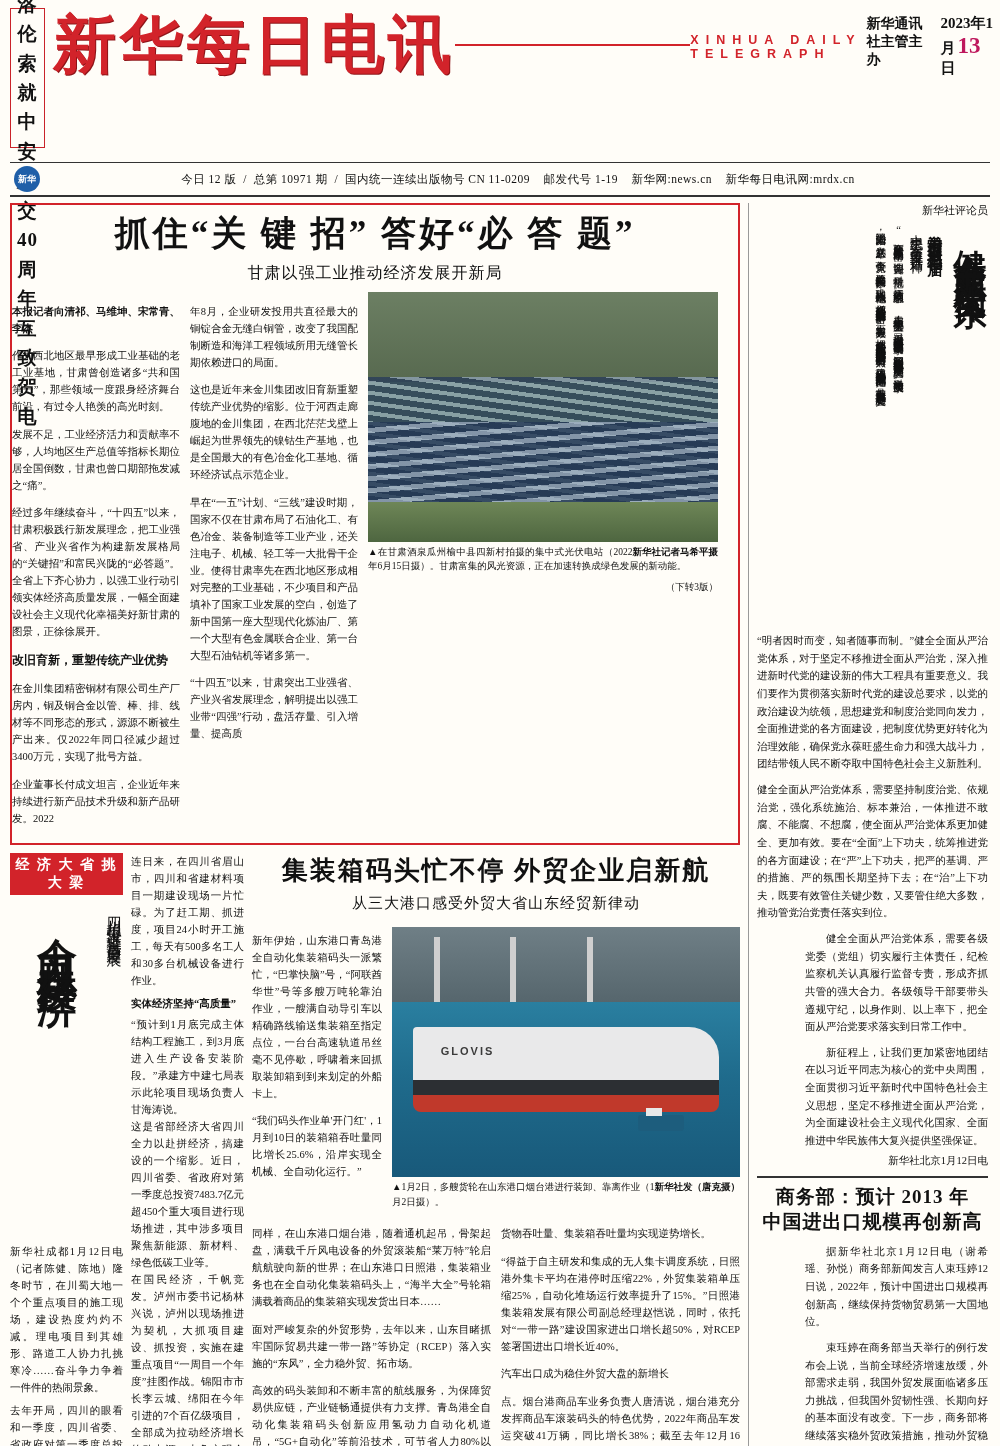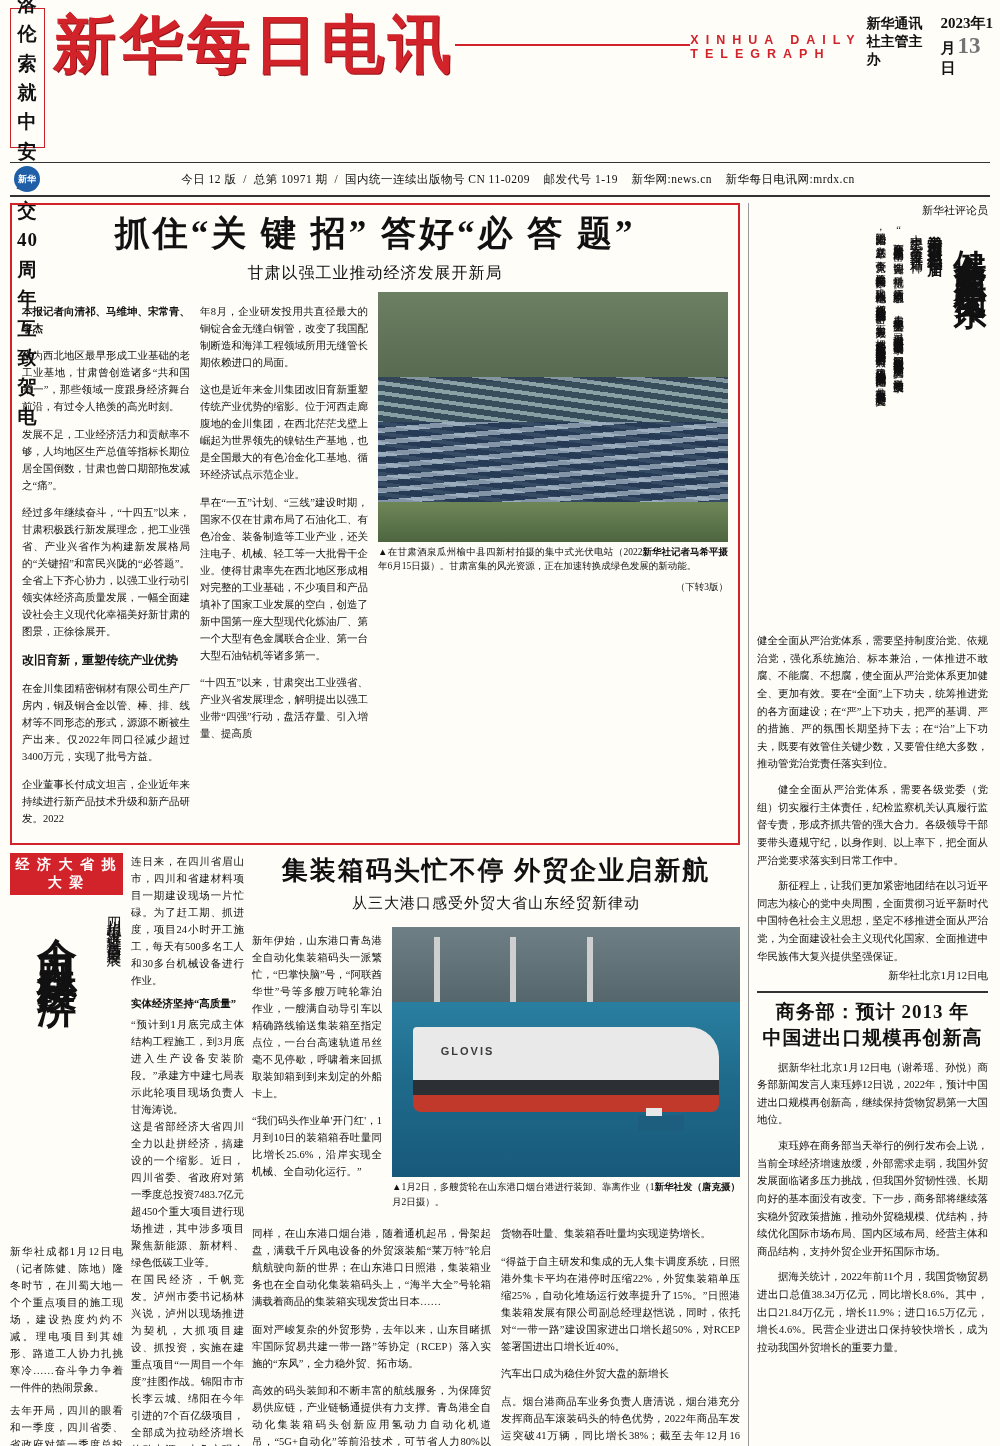--- a/index.html
+++ b/index.html
@@ -21,21 +21,21 @@
   .logo-cn{
     font-size:63px;font-weight:bold;color:#d2232a;letter-spacing:4px;line-height:1.05;
     font-family:"Liberation Serif",serif;white-space:nowrap;
     text-shadow:1px 1px 0 #8d1418;
   }
   .logo-en{font-size:12.5px;letter-spacing:7px;color:#d2232a;margin-top:4px;font-family:"Liberation Sans",sans-serif;font-weight:bold;}
   .logo-rule{width:430px;height:2px;background:#d2232a;margin:4px 0 4px;}
   .mast-sub{display:flex;align-items:baseline;gap:10px;font-size:13px;margin-top:2px;}
   .mast-sub .org{font-weight:bold;font-size:14px;}
   .mast-date{font-size:15px;font-weight:bold;}
-  .mast-date .big{font-size:23px;color:#737373;font-weight:bold;padding:0 2px;}
+  .mast-date .big{font-size:23px;color:#be185d;font-weight:bold;padding:0 2px;}
   .mast-right{width:219px;height:140px;display:flex;flex-direction:column;}
   .photo-box{width:195px;height:104px;position:relative;overflow:hidden;background:#b33;}
   .photo-caption{font-size:8.5px;line-height:1.35;color:#222;margin-top:2px;}
   .photo-credit{font-size:8.5px;text-align:right;color:#222;}
 
   
   .p1{
     background:
       radial-gradient(circle at 18% 30%, #f4d9c0 0 9%, transparent 10%),
       radial-gradient(circle at 52% 22%, #e8c6a8 0 7%, transparent 8%),
@@ -51,21 +51,21 @@
   .infobar{display:flex;align-items:center;gap:10px;border-top:1px solid #333;border-bottom:2px solid #333;margin-top:4px;padding:3px 4px;font-size:11.5px;}
   .infobar .seal{width:26px;height:26px;border-radius:50%;background:#1f5fa8;color:#fff;font-size:9px;display:flex;align-items:center;justify-content:center;font-weight:bold;}
   .infobar .mid{flex:1;text-align:center;letter-spacing:.5px;}
 
   
   .content{display:flex;gap:8px;margin-top:6px;}
   .col-main{width:730px;}
   .col-right{width:240px;border-left:1px solid #999;padding-left:8px;box-sizing:border-box;}
 
   
-  .lead-box{border:2px solid #d2232a;padding:8px 10px 6px;box-sizing:border-box;}
+  .lead-box{border:2px solid #d2232a;padding:8px 0 6px;box-sizing:border-box;}
   .lead-title{font-size:35px;font-weight:bold;text-align:center;letter-spacing:3px;line-height:1.2;}
   .lead-sub{text-align:center;font-size:16px;margin-top:8px;letter-spacing:1px;}
   .lead-body{display:flex;gap:10px;margin-top:8px;}
   .lead-col{width:168px;font-size:10.5px;line-height:1.62;text-align:justify;}
   .lead-col .byline{font-weight:bold;}
   .lead-col h4{font-size:12px;margin:8px 0 4px;font-weight:bold;}
   .lead-photo-wrap{width:350px;}
   .lead-photo{width:350px;height:250px;position:relative;overflow:hidden;}
   .lp-sky{position:absolute;inset:0;background:linear-gradient(180deg,#8fa98f 0%,#9db38f 14%,#7d9a6d 26%,#6f8f62 38%,#5d7f55 60%,#55784f 100%);}
   .lp-hill{position:absolute;left:0;right:0;top:0;height:36%;background:linear-gradient(180deg,#6c7f63,#57694f);}
@@ -107,21 +107,21 @@
     writing-mode:vertical-rl;text-orientation:upright;
     font-size:33px;font-weight:bold;letter-spacing:5px;line-height:1.15;height:400px;margin-left:6px;
   }
   .r-sub{writing-mode:vertical-rl;text-orientation:upright;font-size:15px;letter-spacing:2px;height:400px;font-weight:bold;}
   .r-sub2{writing-mode:vertical-rl;text-orientation:upright;font-size:13px;letter-spacing:2px;height:400px;}
   .r-vertblock{display:flex;flex-direction:row-reverse;justify-content:flex-start;align-items:flex-start;margin-top:6px;}
   .r-vcol{writing-mode:vertical-rl;text-orientation:upright;font-size:10.5px;line-height:1.7;height:400px;letter-spacing:.5px;}
   .r-body{font-size:10.5px;line-height:1.68;text-align:justify;margin-top:8px;}
   .r-sign{text-align:right;font-size:10.5px;margin-top:4px;}
   .r-head2{font-size:19px;font-weight:bold;text-align:center;line-height:1.35;letter-spacing:1px;margin-top:6px;}
-  .r-indent{text-indent:2em;}
+  .r-indent{text-indent:2em;margin-left:48px;}
   .jump{font-weight:normal;}
 </style>
 </head>
 <body>
 
 <div class="page">
 
   <div class="masthead">
     <div class="mast-left">
       <div class="headline">习近平同安哥拉总统洛伦索就中安建交 40 周年互致贺电</div>
@@ -285,20 +285,21 @@
       <div class="r-label">新华社评论员</div>
 
       <div class="r-vertblock">
         <div class="r-title">健全全面从严治党体系</div>
         <div class="r-sub">学习贯彻习近平总书记在二十届</div>
         <div class="r-sub2">中央纪委二次全会重要讲话精神</div>
         <div class="r-vcol">“全面从严治党体系应是一个内涵丰富、协调完备、科学规范、运行高效的动态系统。”在十二届中央纪委二次全会上，习近平总书记对健全全面从严治党体系提出明确要求，深刻阐明了新时代新征程全面从严治党体系的重大意义、科学内涵与实践要求。</div>
         <div class="r-vcol">治国必先治党，党兴必从严。一个百年大党，要始终赢得人民拥护、巩固长期执政地位，必须把全面从严治党体系建设得更加科学严密、更加完备有效。把健全全面从严治党体系作为深入推进新时代党的建设新的伟大工程的重要着力点，体现了我们党对管党治党规律的深刻把握，具有重大现实意义和深远历史意义。</div>
       </div>
 
+      <div class="r-body">“明者因时而变，知者随事而制。”健全全面从严治党体系，对于坚定不移推进全面从严治党，深入推进新时代党的建设新的伟大工程具有重要意义。我们要作为贯彻落实新时代党的建设总要求，以党的政治建设为统领，思想建党和制度治党同向发力，全面推进党的各方面建设，把制度优势更好转化为治理效能，确保党永葆旺盛生命力和强大战斗力，团结带领人民不断夺取中国特色社会主义新胜利。</div>
       <div class="r-body">健全全面从严治党体系，需要坚持制度治党、依规治党，强化系统施治、标本兼治，一体推进不敢腐、不能腐、不想腐，使全面从严治党体系更加健全、更加有效。要在“全面”上下功夫，统筹推进党的各方面建设；在“严”上下功夫，把严的基调、严的措施、严的氛围长期坚持下去；在“治”上下功夫，既要有效管住关键少数，又要管住绝大多数，推动管党治党责任落实到位。</div>
       <div class="r-body r-indent">健全全面从严治党体系，需要各级党委（党组）切实履行主体责任，纪检监察机关认真履行监督专责，形成齐抓共管的强大合力。各级领导干部要带头遵规守纪，以身作则、以上率下，把全面从严治党要求落实到日常工作中。</div>
       <div class="r-body r-indent">新征程上，让我们更加紧密地团结在以习近平同志为核心的党中央周围，全面贯彻习近平新时代中国特色社会主义思想，坚定不移推进全面从严治党，为全面建设社会主义现代化国家、全面推进中华民族伟大复兴提供坚强保证。</div>
       <div class="r-sign">新华社北京1月12日电</div>
 
       <hr class="thick">
 
       <div class="r-head2">商务部：预计 2013 年</div>
       <div class="r-head2" style="margin-top:0">中国进出口规模再创新高</div>
       <div class="r-body r-indent">据新华社北京1月12日电（谢希瑶、孙悦）商务部新闻发言人束珏婷12日说，2022年，预计中国进出口规模再创新高，继续保持货物贸易第一大国地位。</div>

